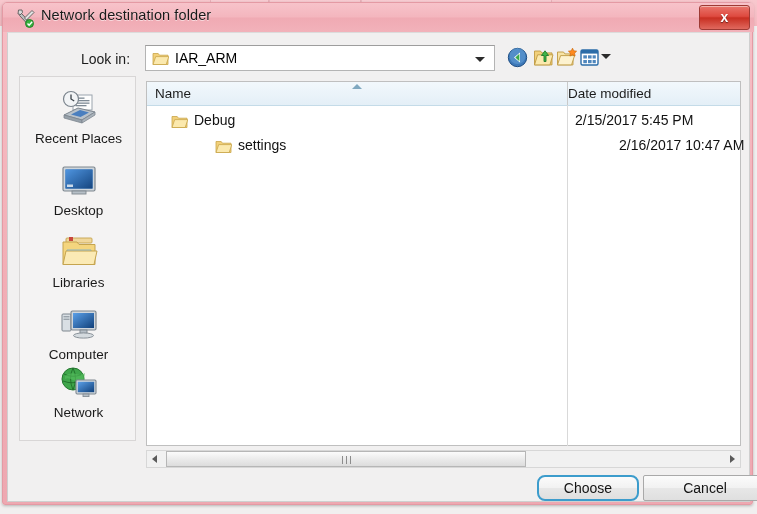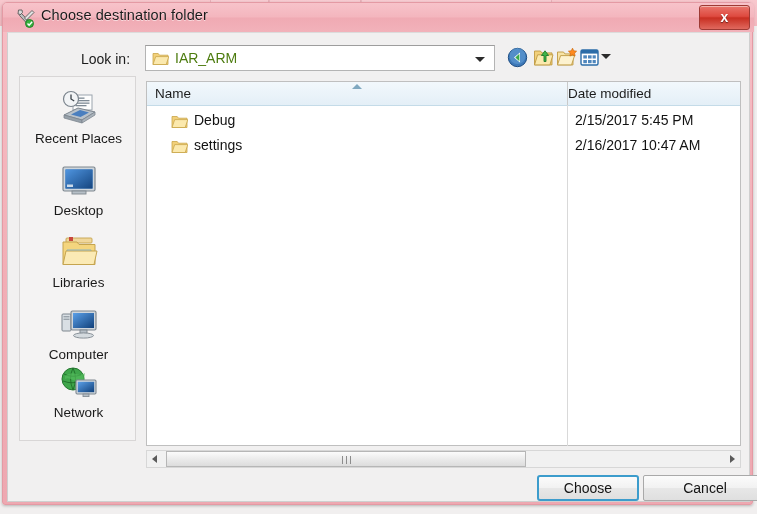--- a/index.html
+++ b/index.html
@@ -95,21 +95,21 @@
     position: absolute; left: 142px; top: 42px; width: 350px; height: 26px;
     box-sizing: border-box;
     background: #ffffff;
     border: 1px solid #b4b4b4;
     border-top-color: #9d9d9d;
     cursor: pointer;
   }
   .lookin-combo .folder-ico { position: absolute; left: 6px; top: 5px; width: 17px; height: 15px; }
   .lookin-combo .cval {
     position: absolute; left: 29px; top: 4px;
-    font-size: 14px; color: #4d7c0f;
+    font-size: 14px; color: #000000;
   }
   .combo-arrow {
     position: absolute; right: 9px; top: 11px;
     width: 0; height: 0;
     border-left: 5px solid transparent;
     border-right: 5px solid transparent;
     border-top: 5px solid #2b2b2b;
   }
 
   
@@ -238,21 +238,21 @@
     font-size: 14px; color: #141414;
     background: linear-gradient(180deg,#fbfbfb 0%, #f2f2f2 48%, #e7e7e7 52%, #dfdfdf 100%);
     border: 1px solid #a9a9a9;
     border-radius: 2px;
     cursor: pointer;
     text-align: center; line-height: 24px;
   }
   #btn-choose {
     left: 534px; width: 102px;
     border: 2px solid #3c9ccc;
-    border-radius: 3px;
+    border-radius: 8px;
     line-height: 22px;
   }
   #btn-cancel { left: 640px; width: 124px; }
 </style>
 </head>
 <body>
 
 <div id="backdrop">
   <div class="bg-tabstrip">
     <div class="bg-tab" style="left:210px;width:58px;"></div>
@@ -269,21 +269,21 @@
   <div class="titlebar">
     <span class="title-icon">
       <svg width="22" height="22" viewBox="0 0 22 22">
         <path d="M3.5 3 L7 3 L7.5 5.5 L5.5 7.5 L3 7 Z" fill="#d9d9d9" stroke="#5a5a5a" stroke-width="0.9"></path>
         <path d="M6.5 6.5 L15 15.5 L13 17.5 L4.5 8.5 Z" fill="#bfbfbf" stroke="#5a5a5a" stroke-width="0.9"></path>
         <path d="M17 3.5 L19 5.5 L11.5 13 L9.5 11 Z" fill="#e3e3e3" stroke="#5a5a5a" stroke-width="0.9"></path>
         <circle cx="14.5" cy="16.5" r="4" fill="#35b13c" stroke="#1f7a25" stroke-width="0.9"></circle>
         <path d="M12.5 16.5 l1.6 1.7 l3.1 -3.4" fill="none" stroke="#ffffff" stroke-width="1.4"></path>
       </svg>
     </span>
-    <span class="title-text">Choose destination folder</span>
+    <span class="title-text">Network destination folder</span>
     <div class="close-btn">
       <span class="glyph">x</span>
     </div>
   </div>
 
   <div class="client"></div>
 
   <div class="lookin-label">Look in:</div>
 
   <div class="lookin-combo">
@@ -444,21 +444,21 @@
       <span class="ficon">
         <svg width="17" height="15" viewBox="0 0 17 15">
           <path d="M1 2.5 h5.2 l1.3 1.7 H16 v9.3 H1 Z" fill="#f2d07a" stroke="#c9a64a" stroke-width="0.8"></path>
           <path d="M1 13.5 L3.7 5.6 H16.8 L14.2 13.5 Z" fill="#fbe9ae" stroke="#c9a64a" stroke-width="0.8"></path>
         </svg>
       </span>
       <span class="fname">Debug</span>
       <span class="fdate">2/15/2017 5:45 PM</span>
     </div>
 
-    <div class="lv-row" style="top:52px;">
+    <div class="lv-row" style="top:52px;margin-left:44px;">
       <span class="ficon">
         <svg width="17" height="15" viewBox="0 0 17 15">
           <path d="M1 2.5 h5.2 l1.3 1.7 H16 v9.3 H1 Z" fill="#f2d07a" stroke="#c9a64a" stroke-width="0.8"></path>
           <path d="M1 13.5 L3.7 5.6 H16.8 L14.2 13.5 Z" fill="#fbe9ae" stroke="#c9a64a" stroke-width="0.8"></path>
         </svg>
       </span>
       <span class="fname">settings</span>
       <span class="fdate">2/16/2017 10:47 AM</span>
     </div>
   </div>

